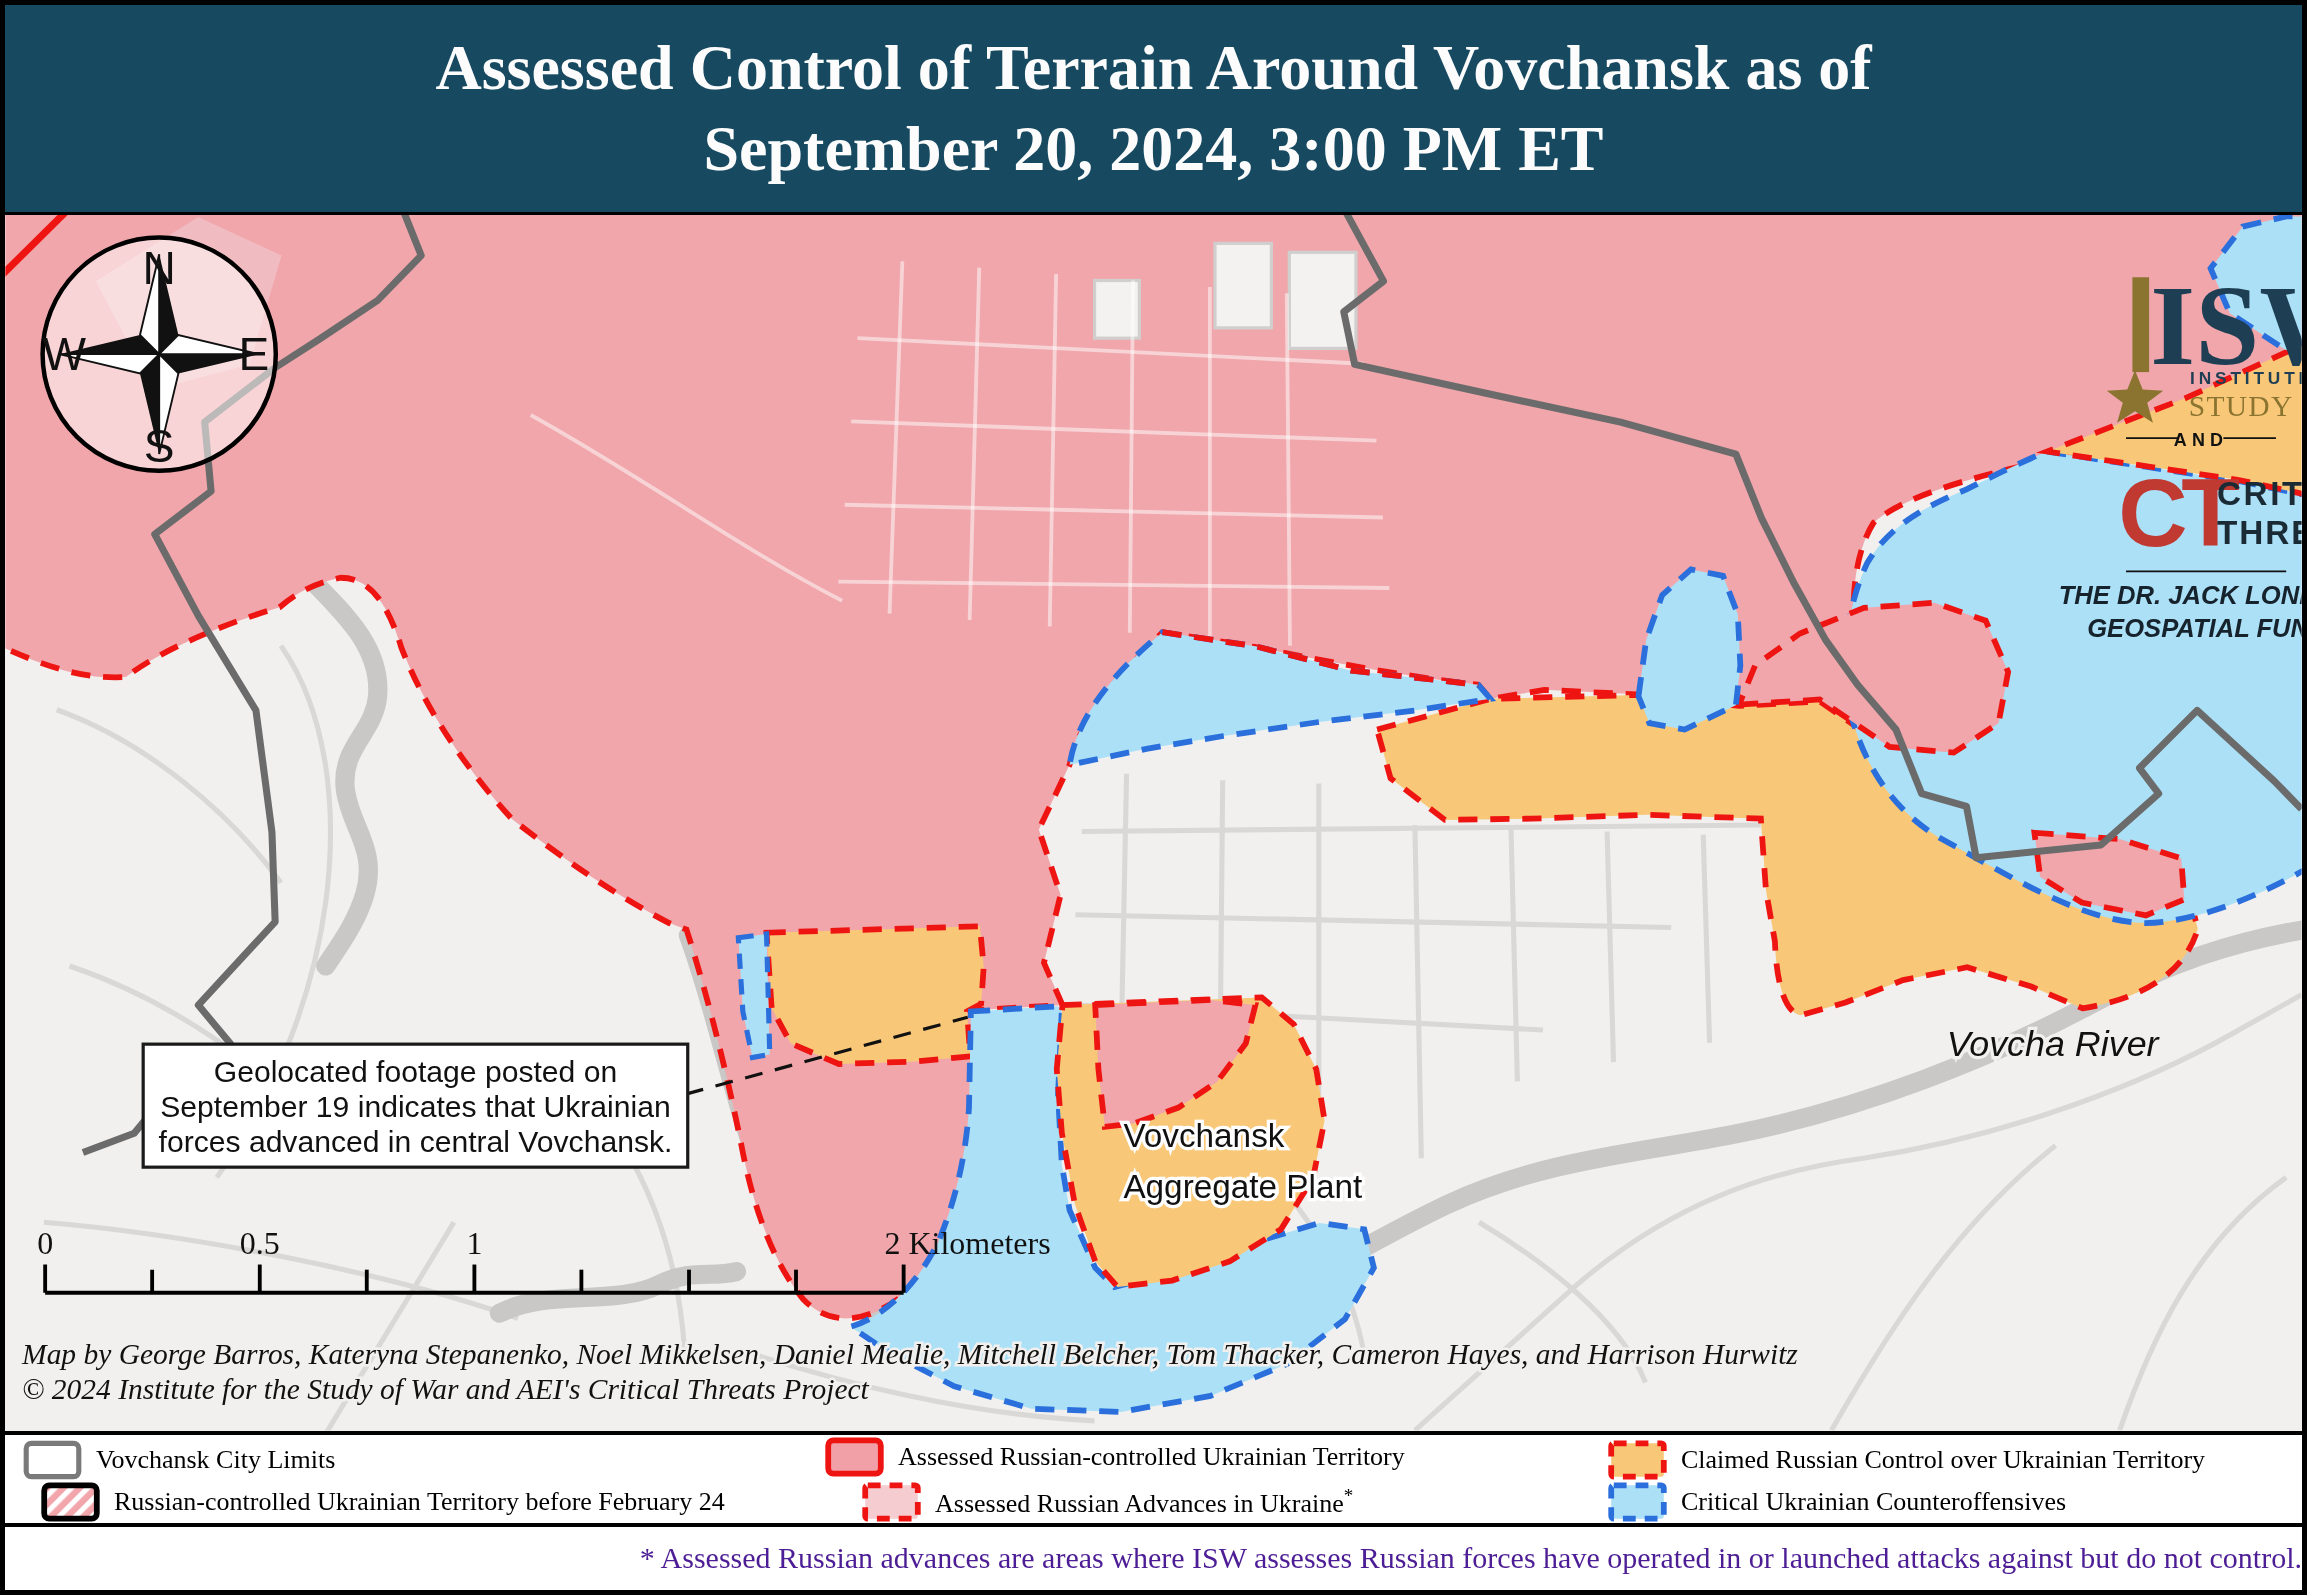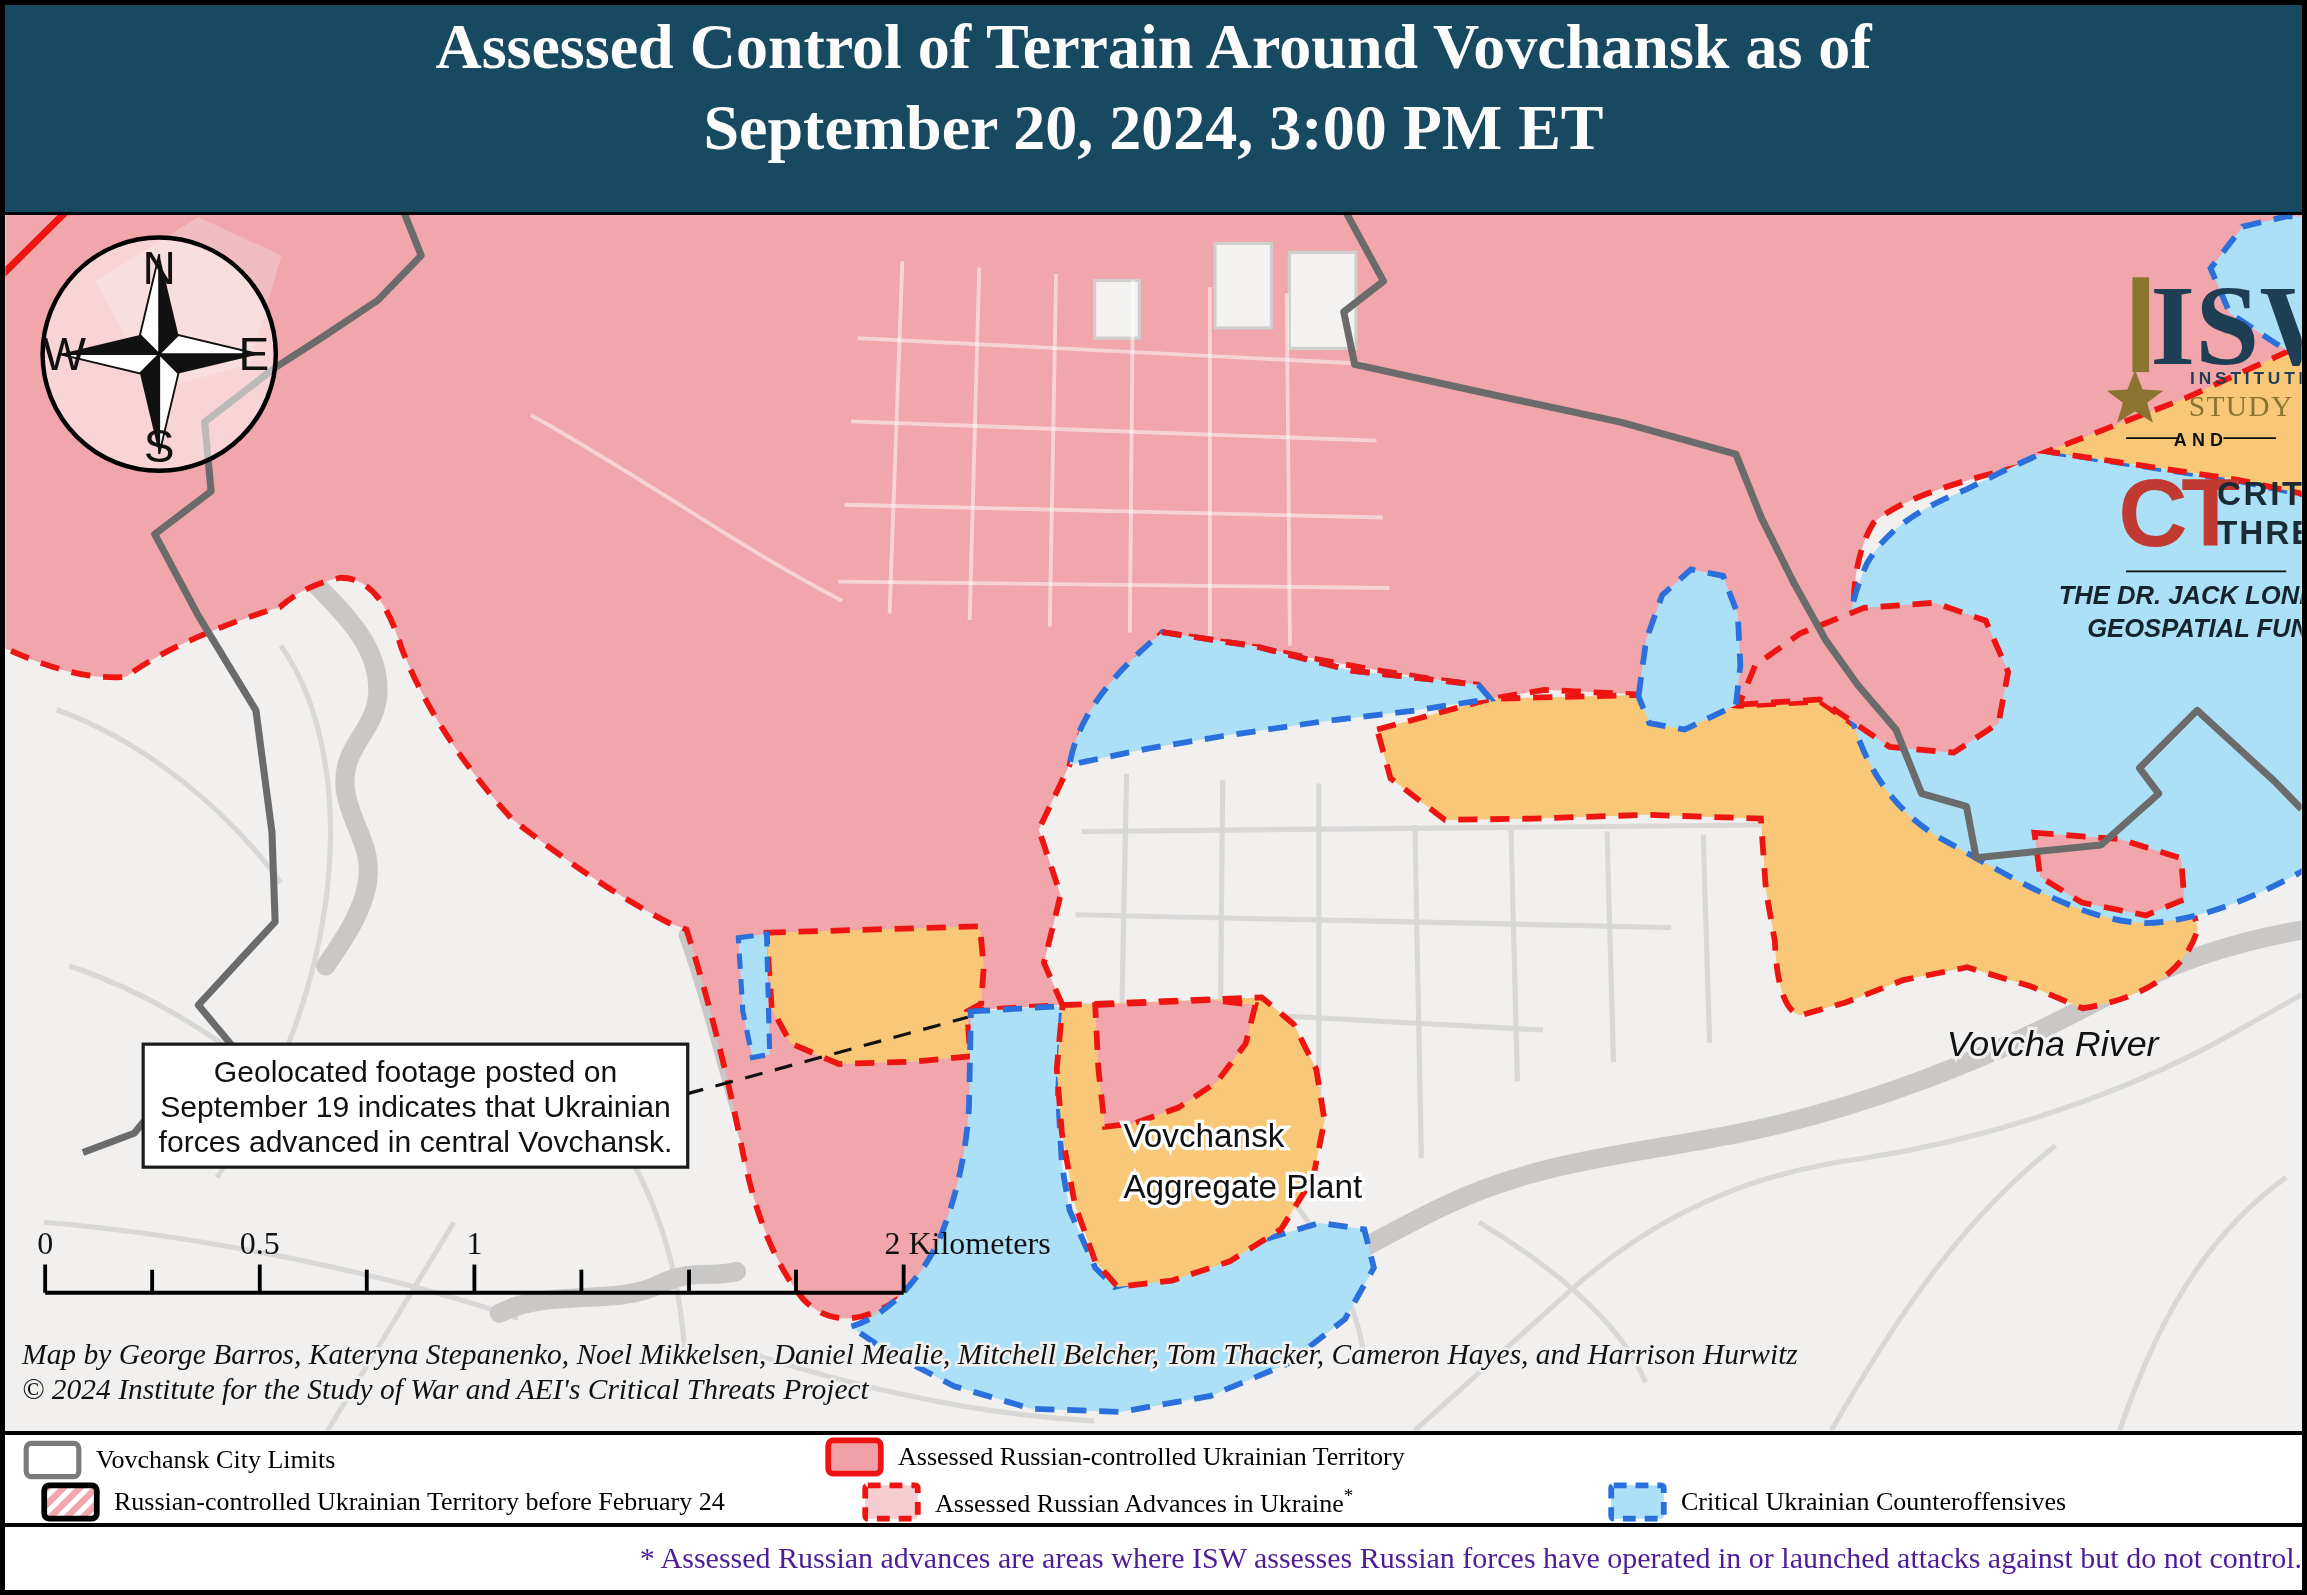--- a/index.html
+++ b/index.html
@@ -1,20 +1,20 @@
 <!DOCTYPE html>
 <html style="font-size:10.3px"><head>
 <meta charset="utf-8">
 <style>
   html,body{margin:0;padding:0;background:#222;}
   .frame{position:relative;width:2297px;height:1585px;border:5.1px solid #000;background:#f1f0ef;
          font-family:"Liberation Serif",serif;overflow:hidden;}
   .banner{position:absolute;left:0;top:0;width:100%;height:210px;background:#174a61;
           border-bottom:3.8px solid #000;box-sizing:border-box;text-align:center;color:#fcfcfc;}
-  .banner .t1{margin-top:0;font-size:64px;font-weight:bold;line-height:1.3;}
+  .banner .t1{margin-top:21px;font-size:64px;font-weight:bold;line-height:1.3;}
   .banner .t2{font-size:64px;font-weight:bold;line-height:1.25;}
   svg.map{position:absolute;left:0;top:0;width:2297px;height:1585px;}
   .legend{position:absolute;left:0;top:1426px;width:100%;height:96px;background:#fff;
           border-top:4.5px solid #000;border-bottom:4.5px solid #000;box-sizing:border-box;}
   .lg-item{position:absolute;display:flex;align-items:center;gap:14px;text-align:right;}
   .lg-item .lbl{font-size:26px;color:#000;white-space:nowrap;}
   .lg-item sup{font-size:19px;}
   .footnote{position:absolute;left:0;top:1522px;width:100%;height:63px;background:#fff;}
   .footnote .fn{margin:14px 0 0 16.7px;font-size:30px;color:#4c1d95;text-align:right;}
   text{font-family:"Liberation Serif",serif;}
@@ -250,20 +250,26 @@
       </svg>
       <span class="lbl">Assessed Russian-controlled Ukrainian Territory</span>
     </div>
     <div class="lg-item" style="left:857px;top:47px;">
       <svg width="59" height="40" viewBox="0 0 92 62">
         <rect x="5" y="5" width="82" height="52" rx="4" stroke-width="9" stroke="#ee1411" stroke-dasharray="20 14" fill="#f5cdd1"></rect>
       </svg>
       <span class="lbl"><span>Assessed Russian Advances in Ukraine</span><sup>*</sup></span>
     </div>
 
+    <div class="lg-item" style="left:1603px;top:5.1px;">
+      <svg width="59" height="40" viewBox="0 0 92 62">
+        <rect x="5" y="5" width="82" height="52" rx="4" stroke-width="9" stroke="#ee1411" stroke-dasharray="20 14" fill="#f8c878"></rect>
+      </svg>
+      <span class="lbl">Claimed Russian Control over Ukrainian Territory</span>
+    </div>
     <div class="lg-item" style="left:1603px;top:47px;">
       <svg width="59" height="40" viewBox="0 0 92 62">
         <rect x="5" y="5" width="82" height="52" rx="4" stroke-width="9" stroke="#2a6fdb" stroke-dasharray="20 14" fill="#abe0f7"></rect>
       </svg>
       <span class="lbl">Critical Ukrainian Counteroffensives</span>
     </div>
   </div>
 
   <div class="footnote">
     <div class="fn">* Assessed Russian advances are areas where ISW assesses Russian forces have operated in or launched attacks against but do not control.</div>

